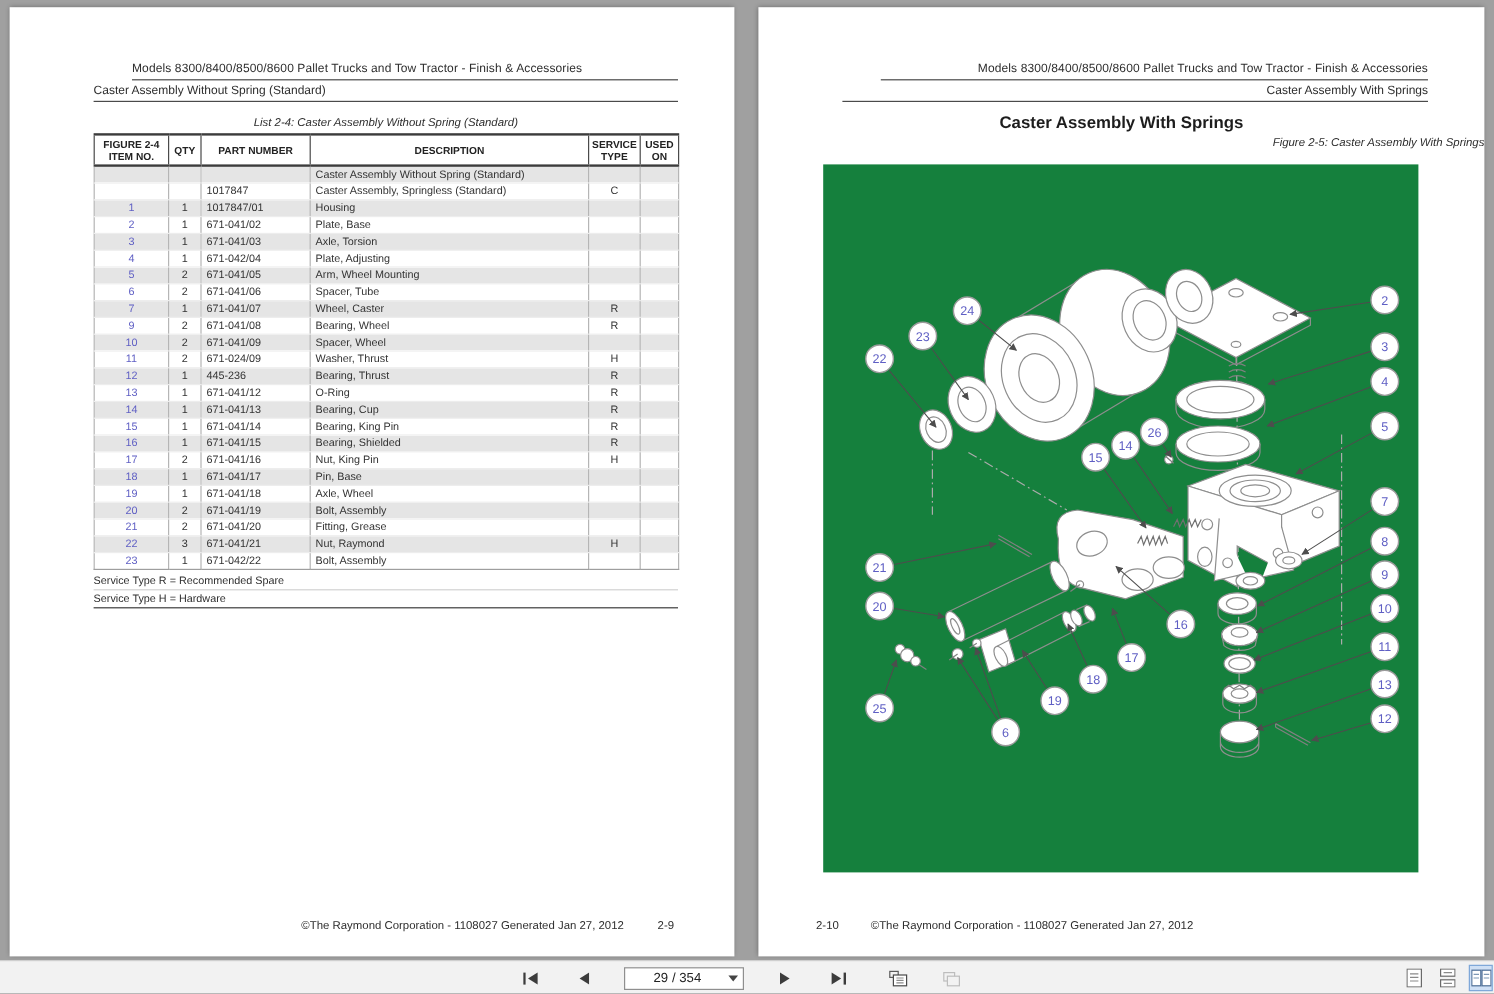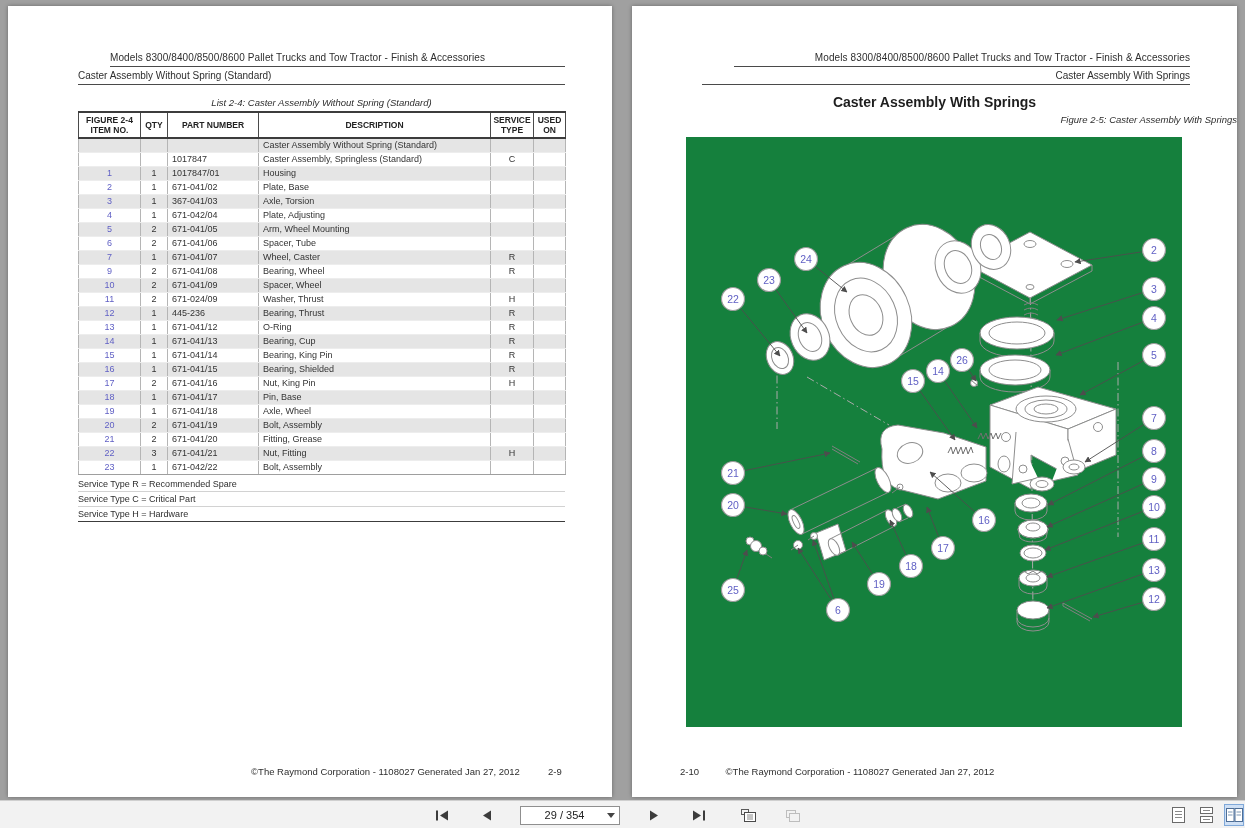--- a/index.html
+++ b/index.html
@@ -122,21 +122,21 @@
             <td class="item">2</td>
             <td class="c">1</td>
             <td>671-041/02</td>
             <td>Plate, Base</td>
             <td class="c"></td>
             <td class="c"></td>
           </tr>
           <tr class="shaded">
             <td class="item">3</td>
             <td class="c">1</td>
-            <td>367-041/03</td>
+            <td>671-041/03</td>
             <td>Axle, Torsion</td>
             <td class="c"></td>
             <td class="c"></td>
           </tr>
           <tr>
             <td class="item">4</td>
             <td class="c">1</td>
             <td>671-042/04</td>
             <td>Plate, Adjusting</td>
             <td class="c"></td>
@@ -267,38 +267,37 @@
             <td class="c">2</td>
             <td>671-041/20</td>
             <td>Fitting, Grease</td>
             <td class="c"></td>
             <td class="c"></td>
           </tr>
           <tr class="shaded">
             <td class="item">22</td>
             <td class="c">3</td>
             <td>671-041/21</td>
-            <td>Nut, Fitting</td>
+            <td>Nut, Raymond</td>
             <td class="c">H</td>
             <td class="c"></td>
           </tr>
           <tr>
             <td class="item">23</td>
             <td class="c">1</td>
             <td>671-042/22</td>
             <td>Bolt, Assembly</td>
             <td class="c"></td>
             <td class="c"></td>
           </tr>
         </tbody>
     </table>
 
     <div class="notes" id="notes">
         <div class="note">Service Type R = Recommended Spare</div>
-        <div class="note">Service Type C = Critical Part</div>
         <div class="note">Service Type H = Hardware</div>
       </div>
 
     <div class="footer-line fl-copy-left">©The Raymond Corporation - 1108027 Generated Jan 27, 2012</div>
     <div class="footer-line fl-num-left">2-9</div>
   </div>
 
   <div class="page page-right">
     <div class="doc-head">
       <div class="l1">Models 8300/8400/8500/8600 Pallet Trucks and Tow Tractor - Finish &amp; Accessories</div>

